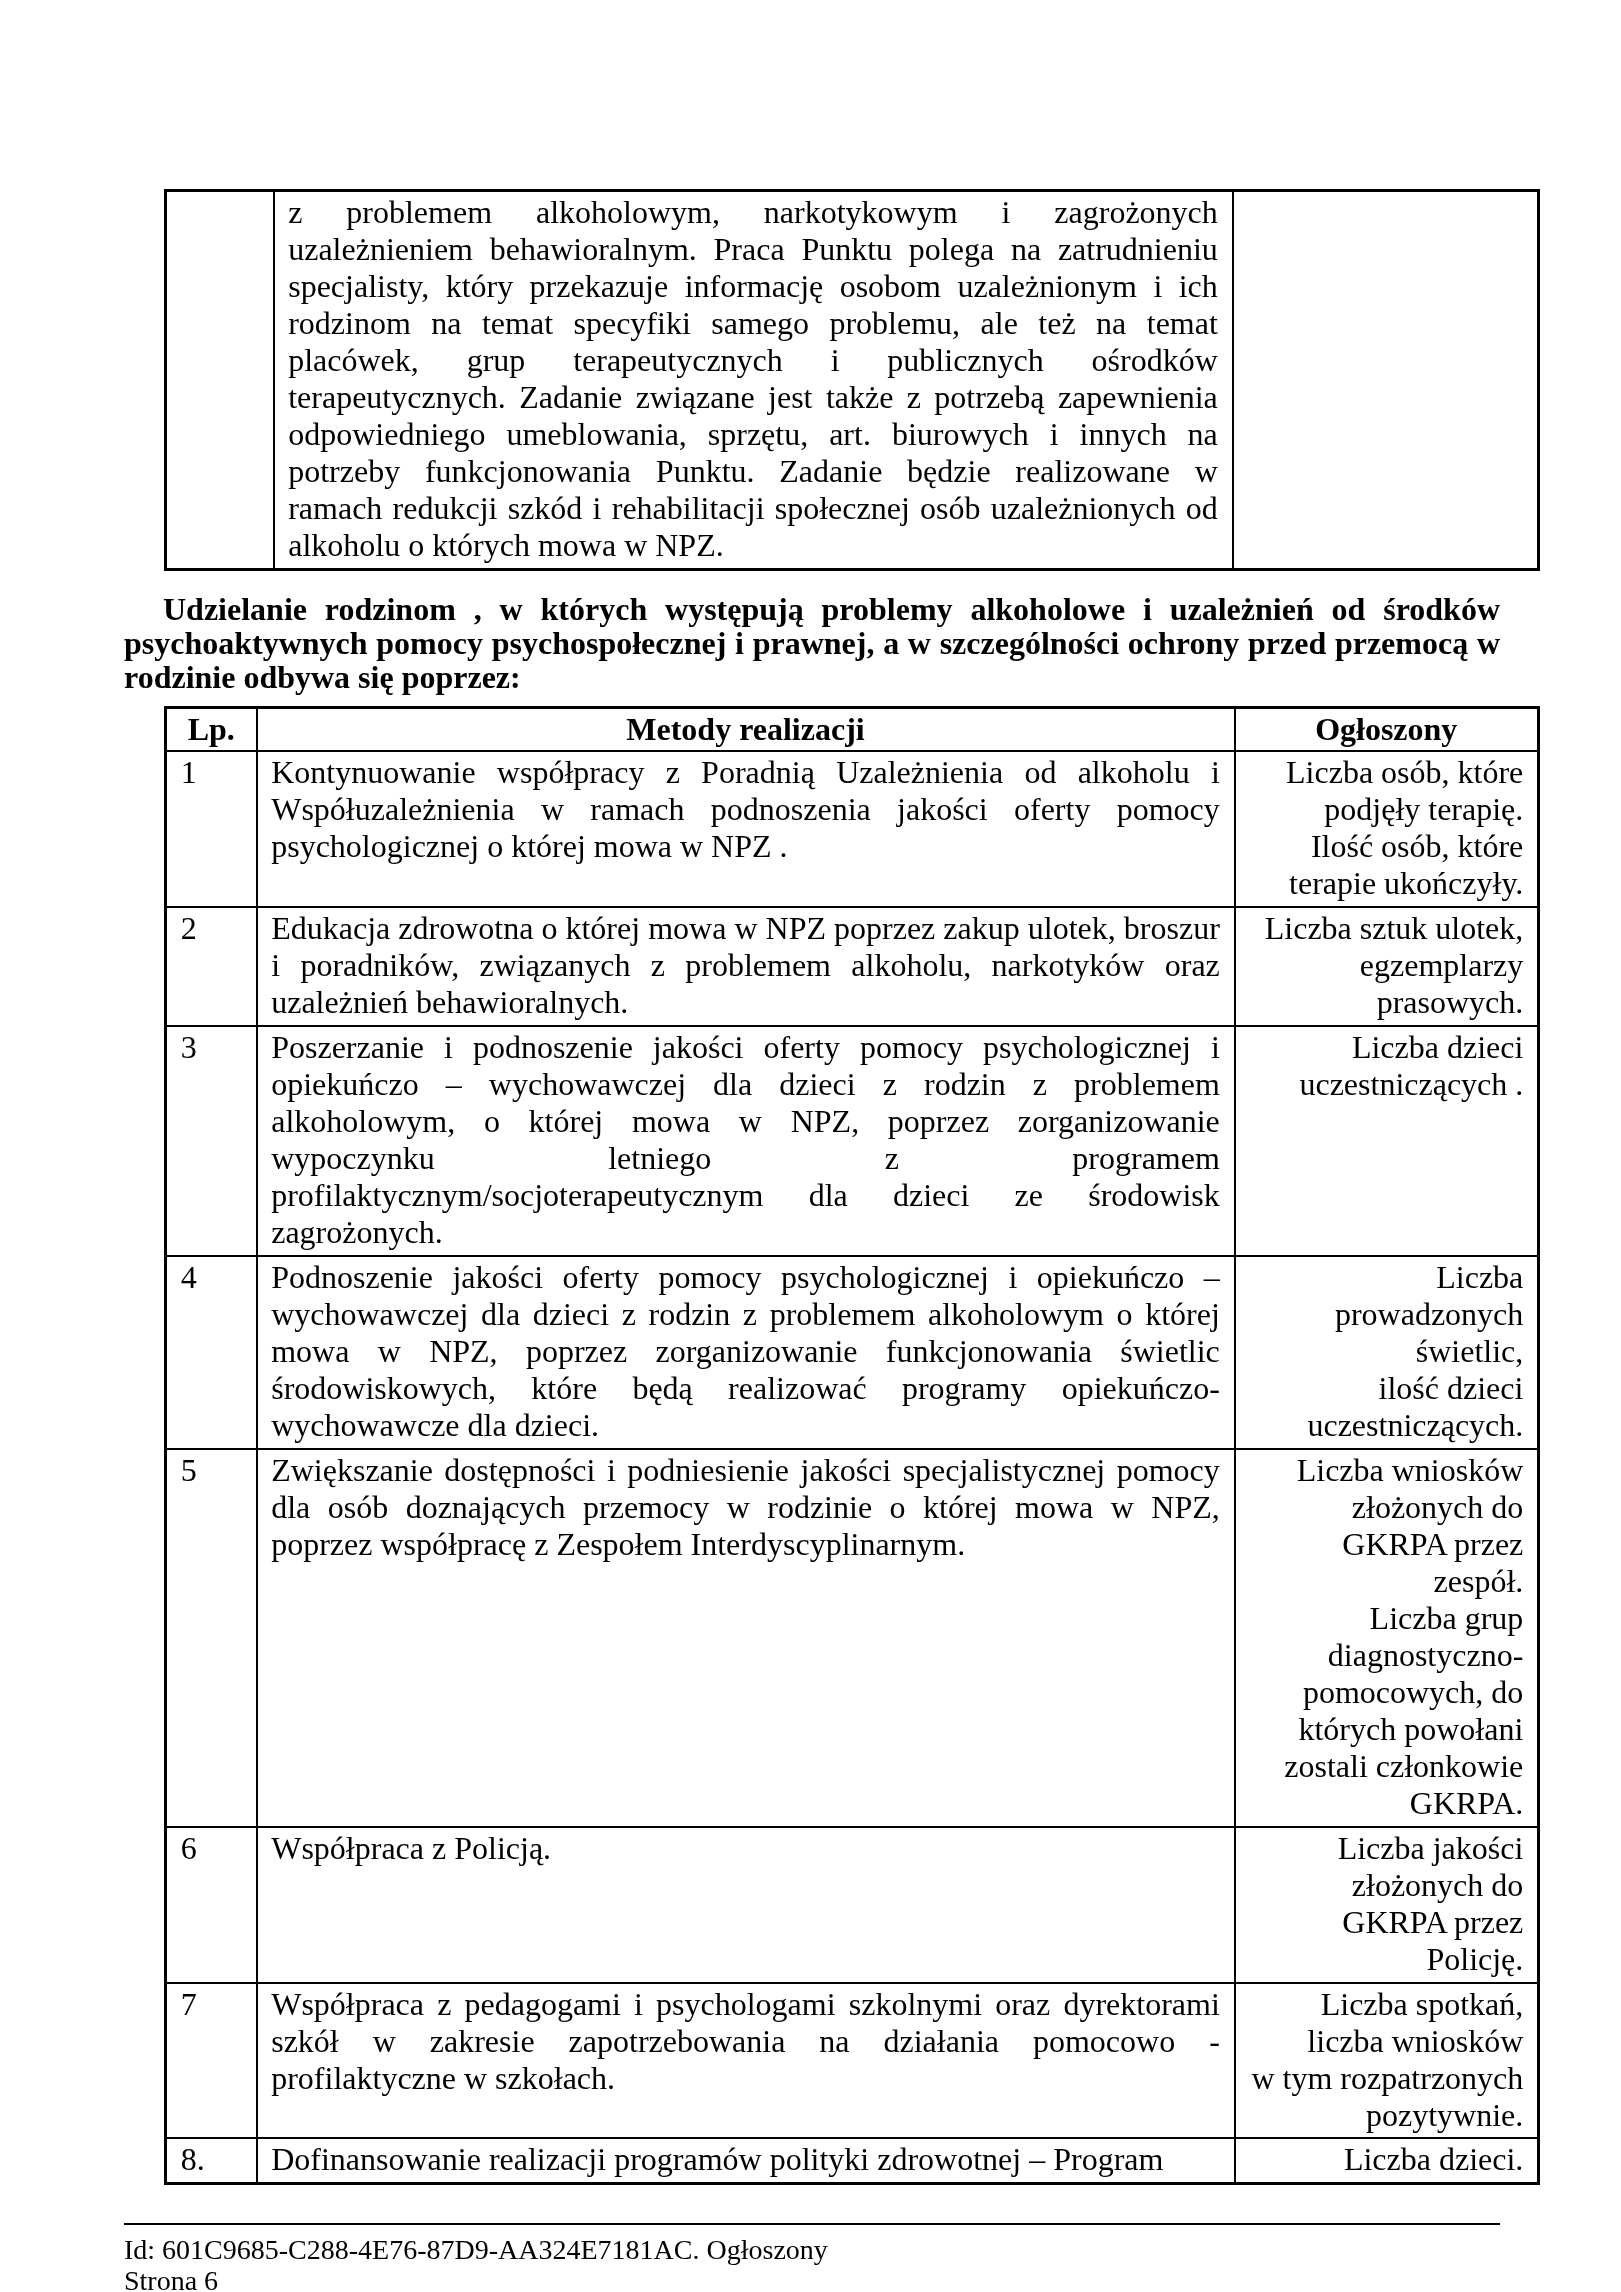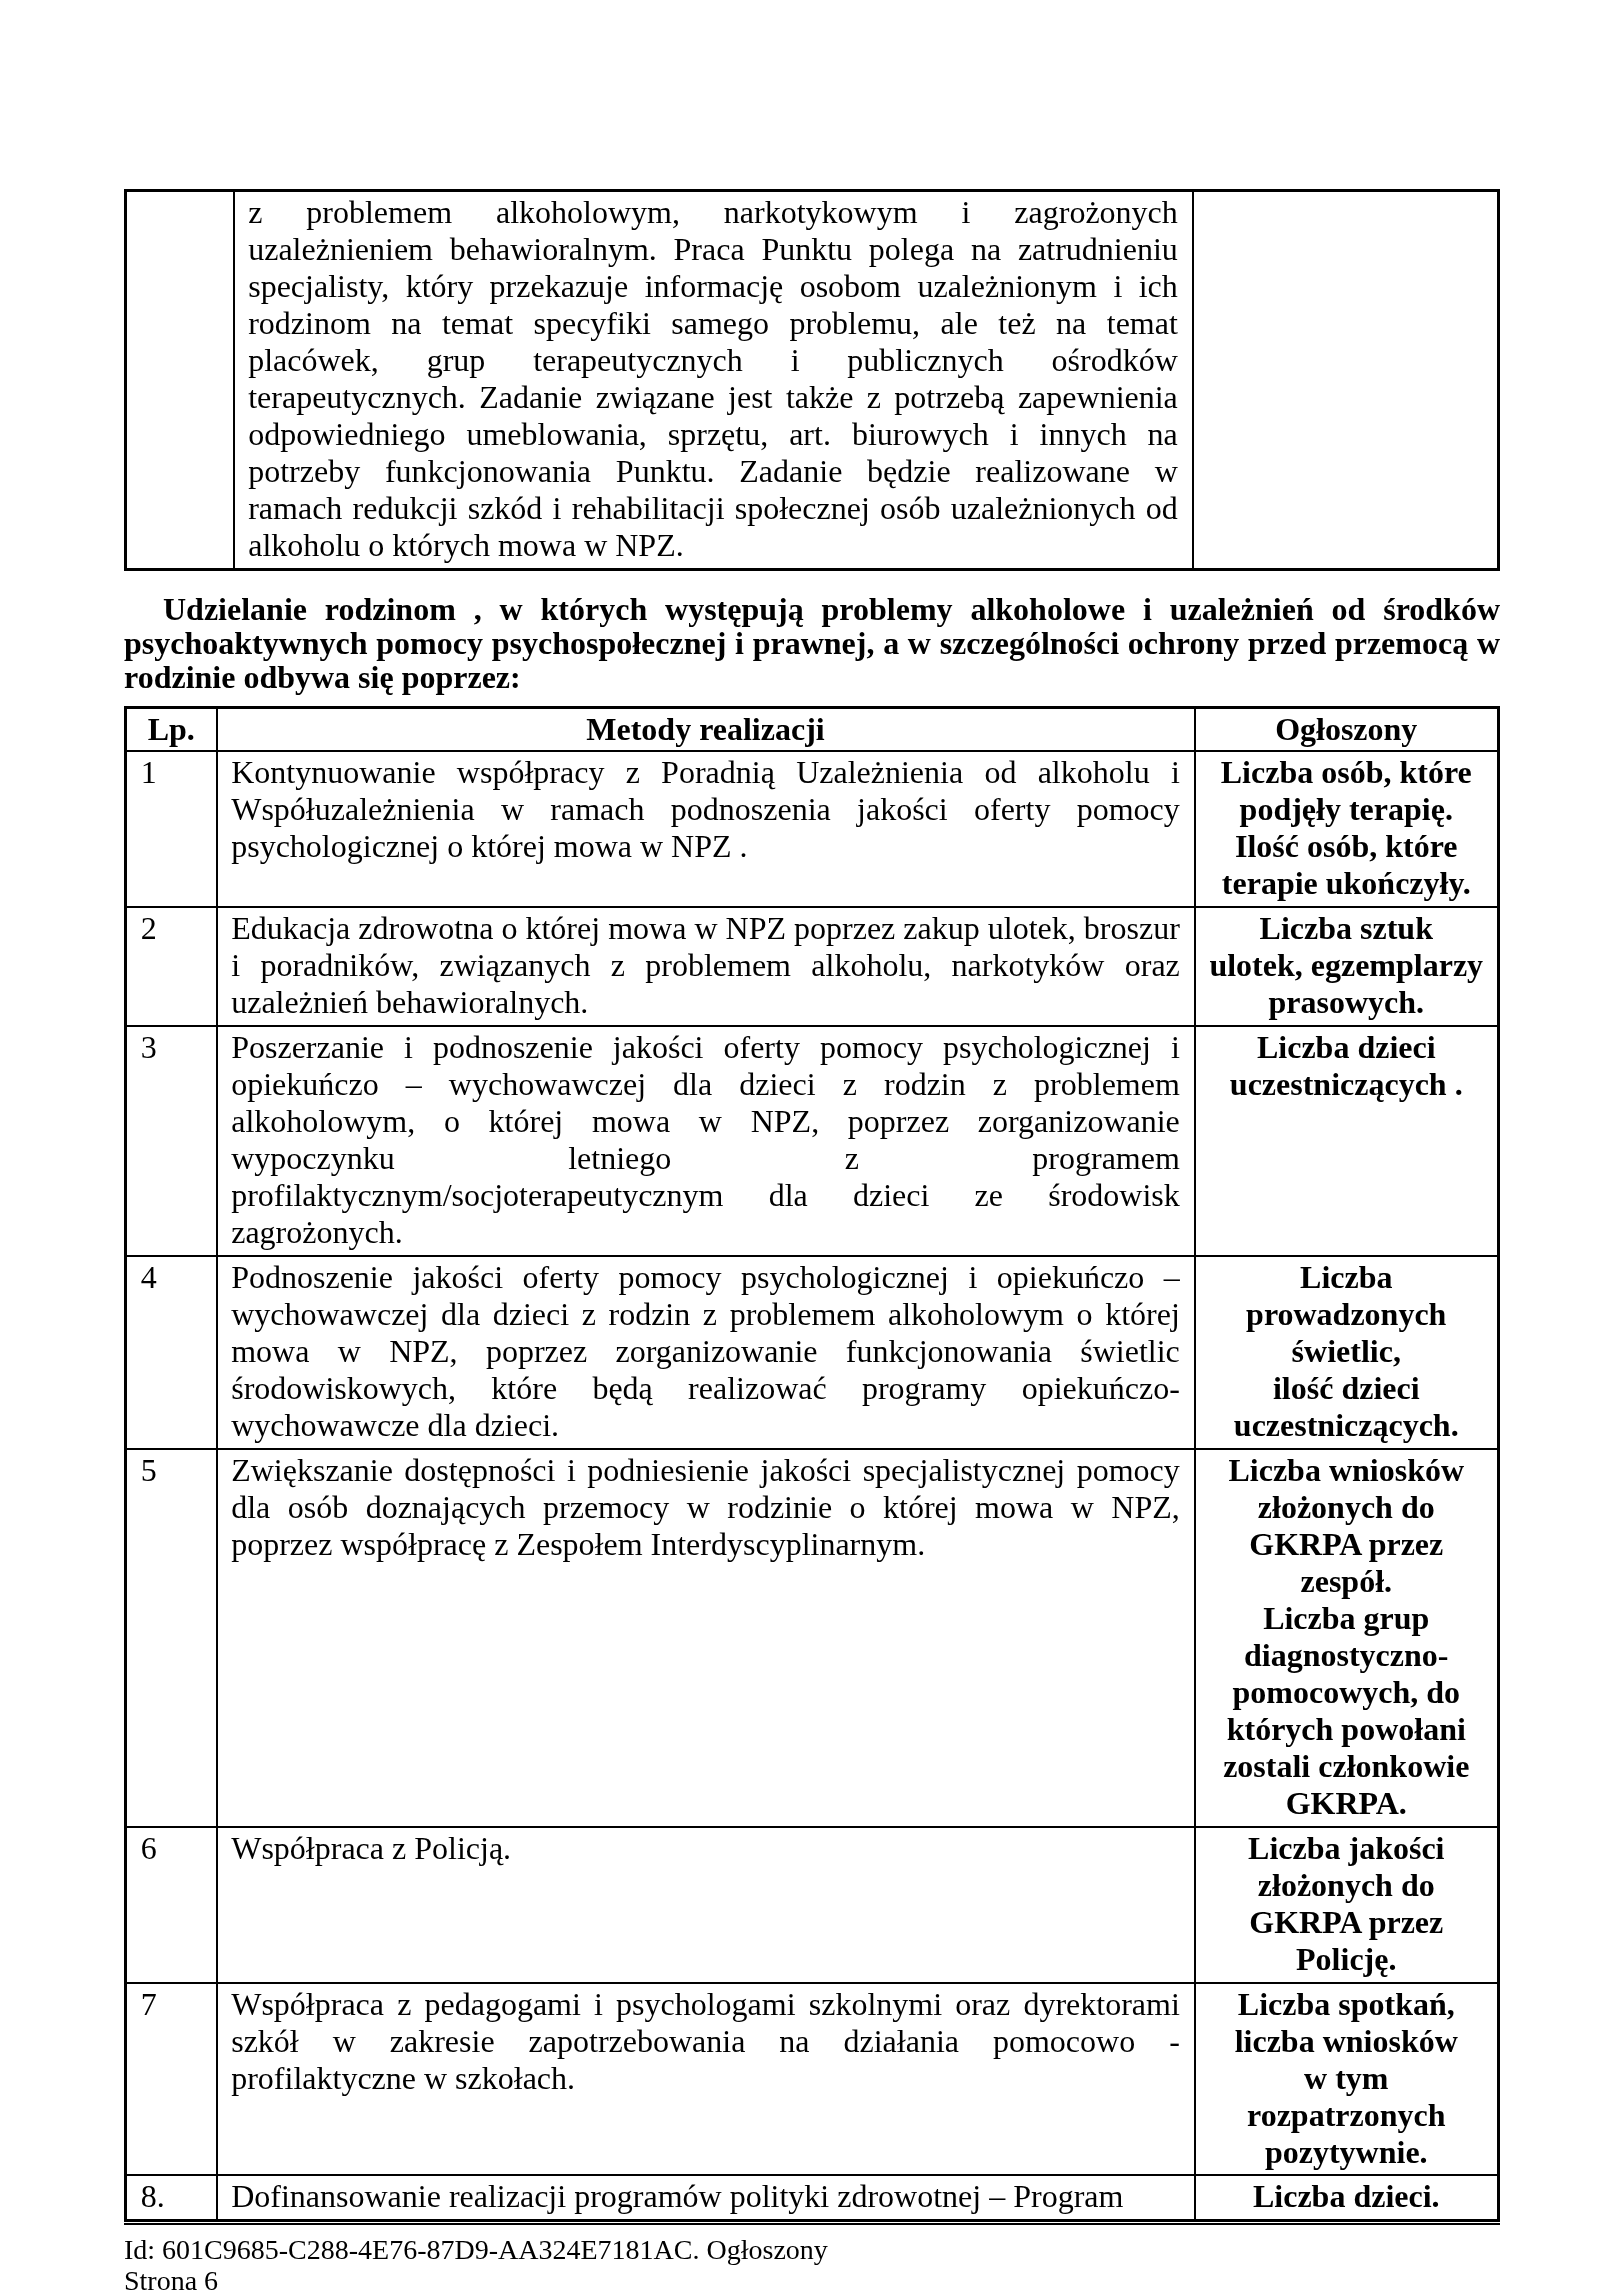--- a/index.html
+++ b/index.html
@@ -22,20 +22,21 @@
     top: 0;
     width: 1376px;
     height: 2293px;
   }
   
   .tbl {
     border-collapse: collapse;
     width: 100%;
     table-layout: fixed;
     border: 3.9px solid #000;
+    margin-left: 40px;
   }
   .tbl td, .tbl th {
     border: 2.9px solid #000;
     vertical-align: top;
     font-size: 32px;
   }
   .tbl td {
     line-height: 37px;
     padding: 2px 13.7px 3.9px 13.7px;
   }
@@ -52,25 +53,24 @@
   .col-lp2  { width: 91px; }
   .col-ind2 { width: 304px; }
   .lp-cell {
     padding-left: 11.8px;
     padding-right: 3.9px;
   }
   .method-cell {
     text-align: justify;
   }
   .ind-cell {
-    text-align: center;
+    text-align: right;
     white-space: pre-line;
     padding-left: 15.7px;
     padding-right: 7.8px;
-    font-weight: bold;
   }
   
   .intro {
     margin: 21.6px 0 11.8px 0;
     font-size: 32px;
     font-weight: bold;
     line-height: 34px;
     text-align: justify;
     text-indent: 39px;
   }

